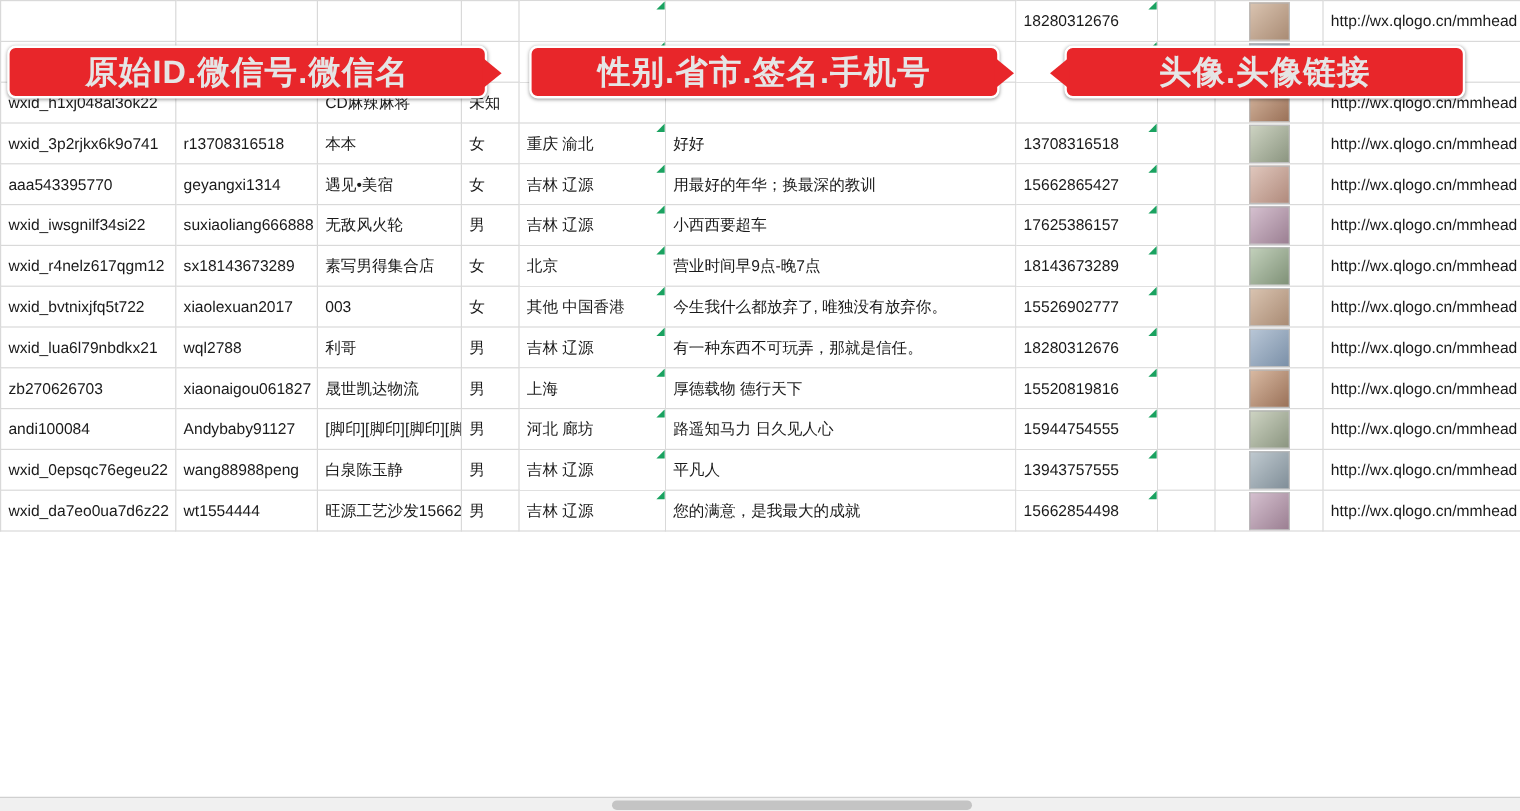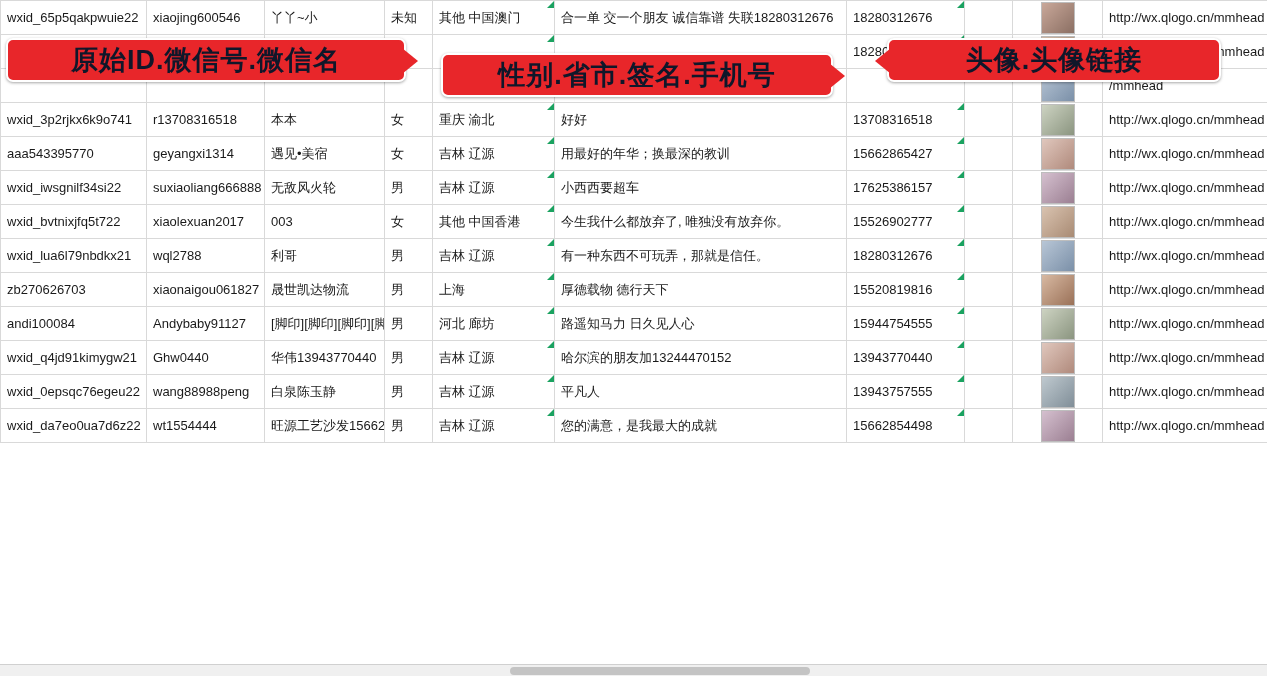--- a/index.html
+++ b/index.html
@@ -72,34 +72,34 @@
     right: 0; top: 0;
     border-width: 0 0 7px 7px;
     border-style: solid;
     border-color: transparent transparent #1aa260 transparent;
   }
 
   
   .banner {
     position: absolute;
     background: #e8262a;
-    color: #0f172a;
+    color: #e5e5e5;
     font-weight: bold;
     border-radius: 7px;
     border: 2px solid #ffffff;
     box-shadow: 0 1px 3px rgba(0,0,0,.35);
     display: flex;
     align-items: center;
     justify-content: center;
     letter-spacing: 1px;
     white-space: nowrap;
     font-family: "Liberation Sans", sans-serif;
   }
   #banner-1 { left: 6px;   top: 38px; width: 400px; height: 44px; font-size: 27px; }
-  #banner-2 { left: 441px; top: 53px; width: 392px; height: 44px; font-size: 27px; align-items: center; }
+  #banner-2 { left: 441px; top: 38px; width: 392px; height: 44px; font-size: 27px; align-items: center; }
   #banner-3 { left: 887px; top: 38px; width: 334px; height: 44px; font-size: 27px; }
 
   
   .banner .tail {
     position: absolute;
     width: 0; height: 0;
     border-style: solid;
   }
   #banner-1 .tail {
     right: -14px; top: 8px;
@@ -146,32 +146,20 @@
         <col class="c3">
       <col class="c4">
         <col class="c5">
         <col class="c6">
         <col class="c7">
       <col class="c8">
         <col class="c9">
     </colgroup>
     <tbody id="rows">
         <tr>
-          <td class="">wxid_65p5qakpwuie22</td>
-          <td class="">xiaojing600546</td>
-          <td class="">丫丫~小</td>
-          <td class="gender">未知</td>
-          <td class="mark">其他 中国澳门</td>
-          <td class="">合一单 交一个朋友 诚信靠谱 失联18280312676</td>
-          <td class="phone mark">18280312676</td>
-          <td class=""></td>
-          <td class="avatar"><span class="thumb" style="background: linear-gradient(135deg, rgb(201, 168, 154) 0%, rgb(139, 111, 99) 100%);"></span></td>
-          <td class="link">http://wx.qlogo.cn/mmhead</td>
-        </tr>
-        <tr>
           <td class=""></td>
           <td class=""></td>
           <td class=""></td>
           <td class="gender"></td>
           <td class="mark"></td>
           <td class=""></td>
           <td class="phone mark">18280312676</td>
           <td class=""></td>
           <td class="avatar"><span class="thumb" style="background: linear-gradient(135deg, rgb(217, 195, 176) 0%, rgb(169, 139, 116) 100%);"></span></td>
           <td class="link">http://wx.qlogo.cn/mmhead</td>
@@ -180,20 +168,32 @@
           <td class=""></td>
           <td class=""></td>
           <td class=""></td>
           <td class="gender"></td>
           <td class="mark"></td>
           <td class=""></td>
           <td class="phone mark"></td>
           <td class=""></td>
           <td class="avatar"><span class="thumb" style="background: linear-gradient(135deg, rgb(184, 198, 214) 0%, rgb(123, 144, 168) 100%);"></span></td>
           <td class="link">/mmhead</td>
+        </tr>
+        <tr>
+          <td class="">wxid_h1xj048al3ok22</td>
+          <td class=""></td>
+          <td class="">CD麻辣麻将</td>
+          <td class="gender">未知</td>
+          <td class="mark"></td>
+          <td class=""></td>
+          <td class="phone mark"></td>
+          <td class=""></td>
+          <td class="avatar"><span class="thumb" style="background: linear-gradient(135deg, rgb(216, 185, 162) 0%, rgb(154, 113, 88) 100%);"></span></td>
+          <td class="link">http://wx.qlogo.cn/mmhead</td>
         </tr>
         <tr>
           <td class="">wxid_3p2rjkx6k9o741</td>
           <td class="">r13708316518</td>
           <td class="">本本</td>
           <td class="gender">女</td>
           <td class="mark">重庆 渝北</td>
           <td class="">好好</td>
           <td class="phone mark">13708316518</td>
           <td class=""></td>
@@ -218,20 +218,32 @@
           <td class="">无敌风火轮</td>
           <td class="gender">男</td>
           <td class="mark">吉林 辽源</td>
           <td class="">小西西要超车</td>
           <td class="phone mark">17625386157</td>
           <td class=""></td>
           <td class="avatar"><span class="thumb" style="background: linear-gradient(135deg, rgb(213, 192, 207) 0%, rgb(155, 127, 146) 100%);"></span></td>
           <td class="link">http://wx.qlogo.cn/mmhead</td>
         </tr>
         <tr>
+          <td class="">wxid_r4nelz617qgm12</td>
+          <td class="">sx18143673289</td>
+          <td class="">素写男得集合店</td>
+          <td class="gender">女</td>
+          <td class="mark">北京</td>
+          <td class="">营业时间早9点-晚7点</td>
+          <td class="phone mark">18143673289</td>
+          <td class=""></td>
+          <td class="avatar"><span class="thumb" style="background: linear-gradient(135deg, rgb(194, 208, 187) 0%, rgb(127, 145, 119) 100%);"></span></td>
+          <td class="link">http://wx.qlogo.cn/mmhead</td>
+        </tr>
+        <tr>
           <td class="">wxid_bvtnixjfq5t722</td>
           <td class="">xiaolexuan2017</td>
           <td class="">003</td>
           <td class="gender">女</td>
           <td class="mark">其他 中国香港</td>
           <td class="">今生我什么都放弃了, 唯独没有放弃你。</td>
           <td class="phone mark">15526902777</td>
           <td class=""></td>
           <td class="avatar"><span class="thumb" style="background: linear-gradient(135deg, rgb(217, 195, 176) 0%, rgb(169, 139, 116) 100%);"></span></td>
           <td class="link">http://wx.qlogo.cn/mmhead</td>
@@ -266,32 +278,20 @@
           <td class="">[脚印][脚印][脚印][脚印]</td>
           <td class="gender">男</td>
           <td class="mark">河北 廊坊</td>
           <td class="">路遥知马力 日久见人心</td>
           <td class="phone mark">15944754555</td>
           <td class=""></td>
           <td class="avatar"><span class="thumb" style="background: linear-gradient(135deg, rgb(205, 211, 194) 0%, rgb(139, 149, 128) 100%);"></span></td>
           <td class="link">http://wx.qlogo.cn/mmhead</td>
         </tr>
         <tr>
-          <td class="">wxid_q4jd91kimygw21</td>
-          <td class="">Ghw0440</td>
-          <td class="">华伟13943770440</td>
-          <td class="gender">男</td>
-          <td class="mark">吉林 辽源</td>
-          <td class="">哈尔滨的朋友加13244470152</td>
-          <td class="phone mark">13943770440</td>
-          <td class=""></td>
-          <td class="avatar"><span class="thumb" style="background: linear-gradient(135deg, rgb(224, 199, 189) 0%, rgb(176, 138, 124) 100%);"></span></td>
-          <td class="link">http://wx.qlogo.cn/mmhead</td>
-        </tr>
-        <tr>
           <td class="">wxid_0epsqc76egeu22</td>
           <td class="">wang88988peng</td>
           <td class="">白泉陈玉静</td>
           <td class="gender">男</td>
           <td class="mark">吉林 辽源</td>
           <td class="">平凡人</td>
           <td class="phone mark">13943757555</td>
           <td class=""></td>
           <td class="avatar"><span class="thumb" style="background: linear-gradient(135deg, rgb(191, 201, 207) 0%, rgb(128, 142, 152) 100%);"></span></td>
           <td class="link">http://wx.qlogo.cn/mmhead</td>

